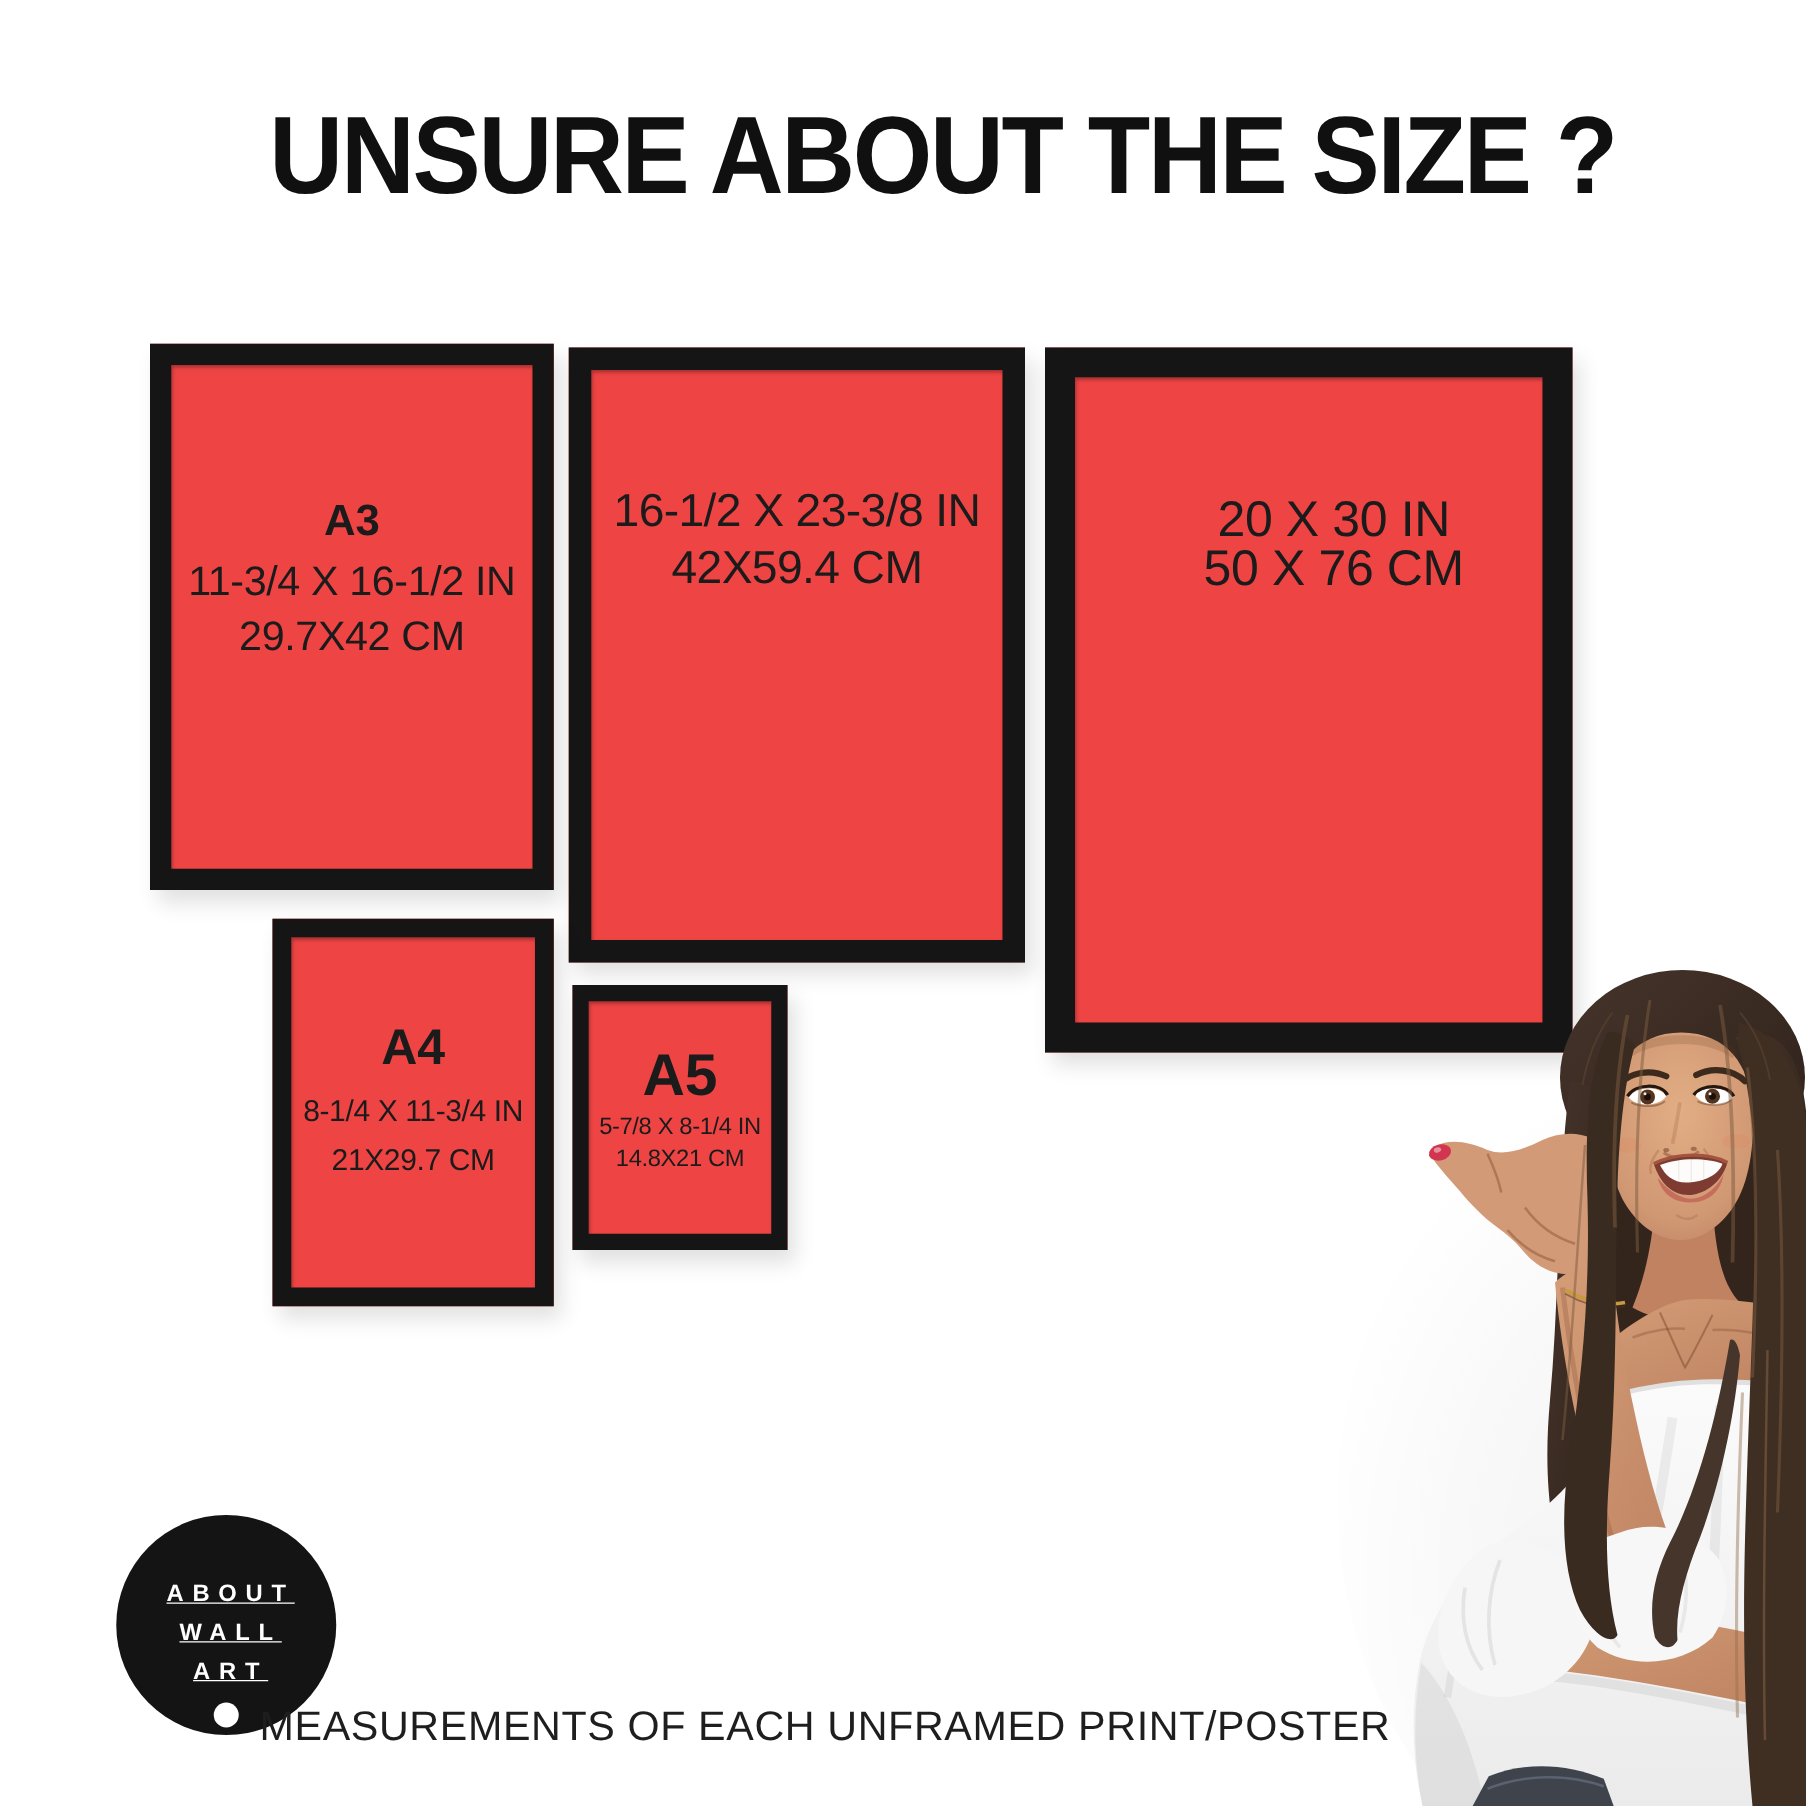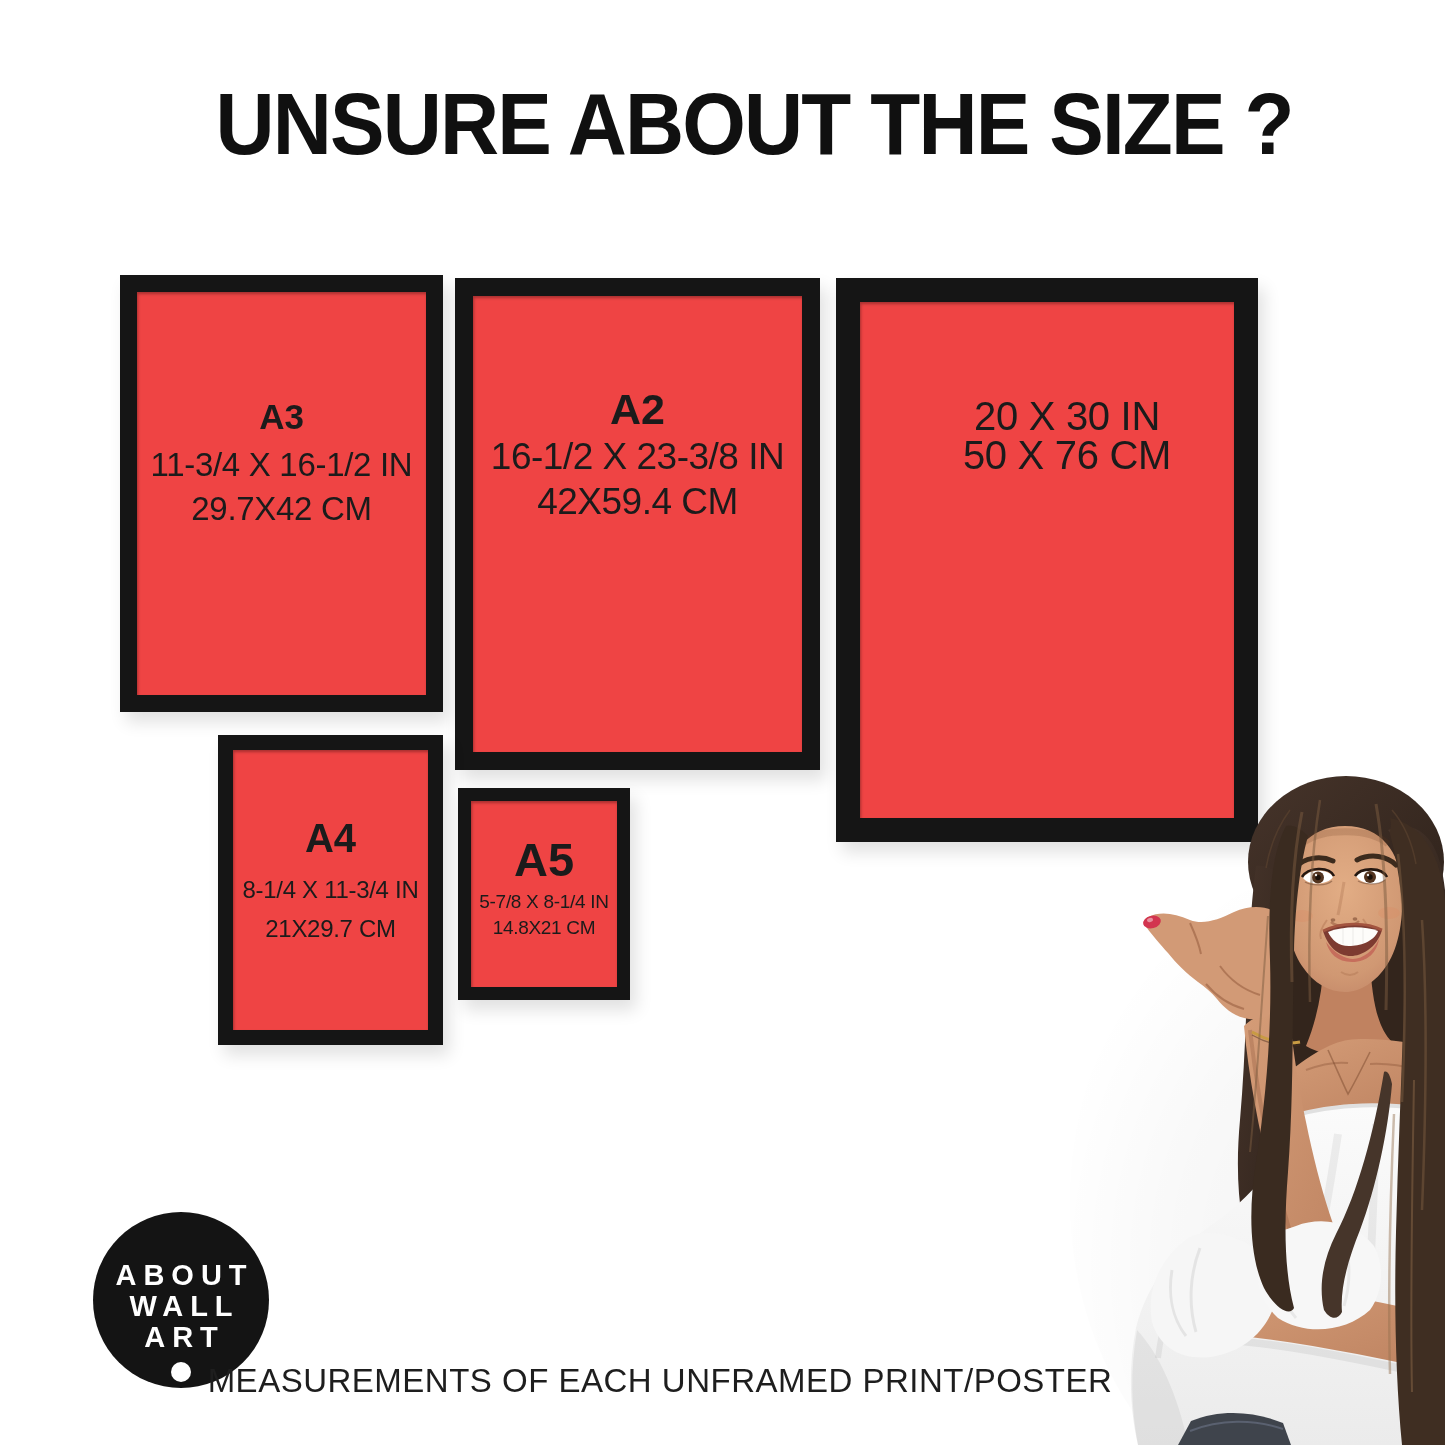--- a/index.html
+++ b/index.html
@@ -44,21 +44,21 @@
 
   .frame-a5 { left:458px; top:788px; width:172px; height:212px; border-width:13px; }
   .frame-a5 .frame-text  { margin-top:34px; }
   .frame-a5 .frame-label { font-size:47px; line-height:50px; margin-bottom:4px; }
   .frame-a5 .frame-dim   { font-size:19px; line-height:26px; }
 
   .logo {
     position:absolute; left:93px; top:1212px; width:176px; height:176px;
     border-radius:50%; background:#141414; color:#ffffff; text-align:center;
   }
-  .logo-line { font-weight:700; font-size:29px; line-height:31px; letter-spacing:7px; text-indent:7px; }
+  .logo-line { font-weight:700; font-size:19px; line-height:31px; letter-spacing:7px; text-indent:7px;text-decoration:underline; }
   .logo-line:first-child { margin-top:48px; }
   .logo-dot { width:20px; height:20px; border-radius:50%; background:#ffffff; margin:9px auto 0; }
 
   .footer {
     position:absolute; top:1362px; left:0; width:1320px; text-align:center;
     font-size:33px; font-weight:400; letter-spacing:0.5px; color:#1e1e1e; white-space:nowrap;
   }
   .woman-svg { position:absolute; left:1040px; top:770px; width:405px; height:675px; }
 </style>
 </head>
@@ -71,21 +71,20 @@
   <div class="frame frame-a3">
     <div class="frame-text">
       <div class="frame-label">A3</div>
       <div class="frame-dim">11-3/4 X 16-1/2 IN</div>
       <div class="frame-dim">29.7X42 CM</div>
     </div>
   </div>
 
   <div class="frame frame-a2">
     <div class="frame-text">
-      <div class="frame-label">A2</div>
       <div class="frame-dim">16-1/2 X 23-3/8 IN</div>
       <div class="frame-dim">42X59.4 CM</div>
     </div>
   </div>
 
   <div class="frame frame-p2030">
     <div class="frame-text">
 
       <div class="frame-dim">20 X 30 IN</div>
       <div class="frame-dim">50 X 76 CM</div>

